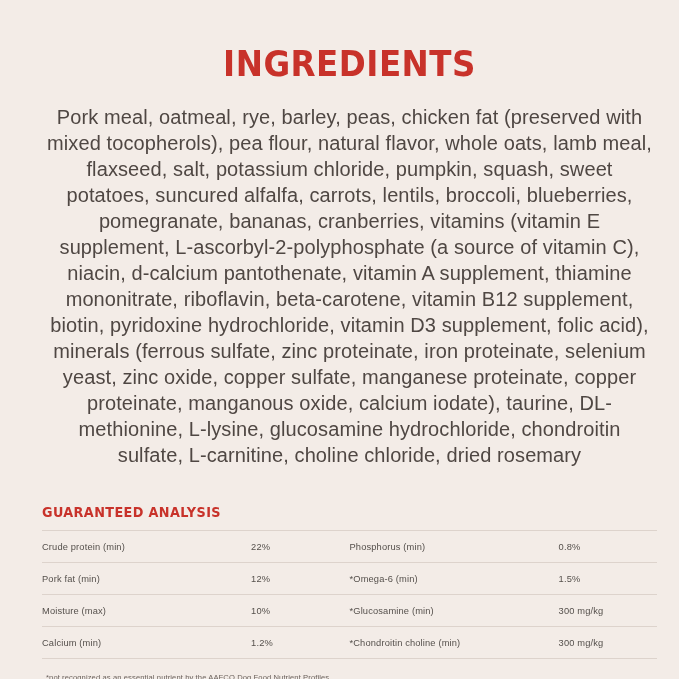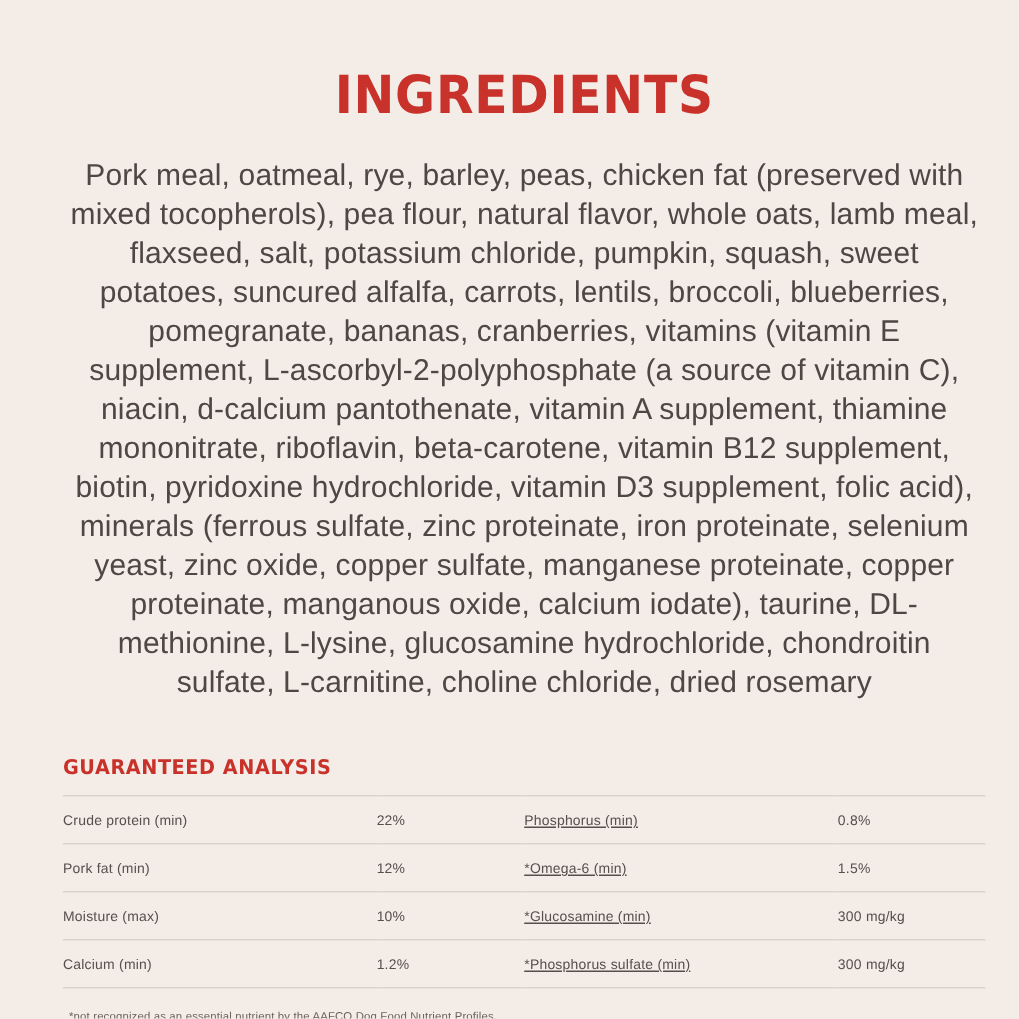--- a/index.html
+++ b/index.html
@@ -57,21 +57,21 @@
     color: #55504c;
   }
   table.ga td {
     border-bottom: 1px solid #ddd3cc;
     padding: 11px 0 10px 0;
     vertical-align: middle;
     letter-spacing: 0.15px;
   }
   td.c1 { width: 34%; padding-left: 4px; margin-top: 19px; }
   td.c2 { width: 16%; }
-  td.c3 { width: 34%; text-decoration: underline; }
+  td.c3 { width: 34%; }
   td.c4 { width: 16%; }
   table.ga tr:first-child td { border-top: 1px solid #ddd3cc; }
   .footnote {
     margin-top: 14px;
     font-size: 7.6px;
     color: #6b625d;
     padding-left: 4px;
     letter-spacing: 0.1px;
   }
 </style>
@@ -102,21 +102,21 @@
       </tr>
       <tr>
         <td class="c1">Moisture (max)</td>
         <td class="c2">10%</td>
         <td class="c3">*Glucosamine (min)</td>
         <td class="c4">300 mg/kg</td>
       </tr>
       <tr>
         <td class="c1">Calcium  (min)</td>
         <td class="c2">1.2%</td>
-        <td class="c3">*Phosphorus sulfate (min)</td>
+        <td class="c3">*Chondroitin choline (min)</td>
         <td class="c4">300 mg/kg</td>
       </tr>
     </tbody>
   </table>
 
   <div class="footnote">*not recognized as an essential nutrient by the AAFCO Dog Food Nutrient Profiles.</div>
 
 </div>
 
 </body></html>

